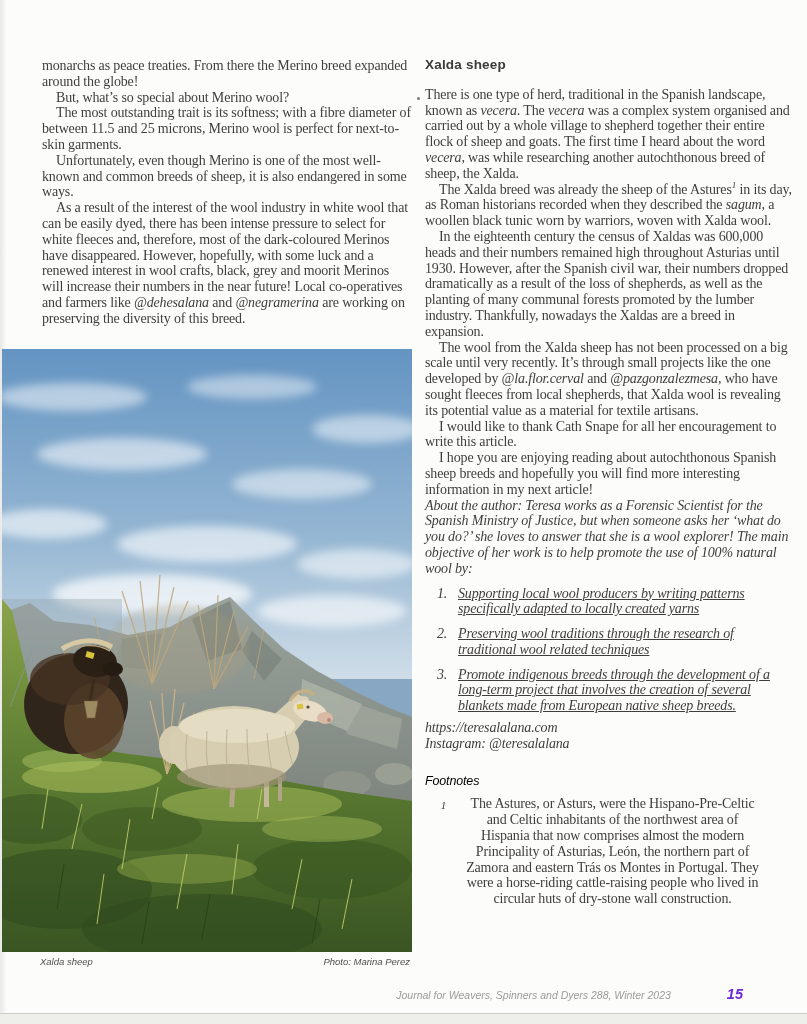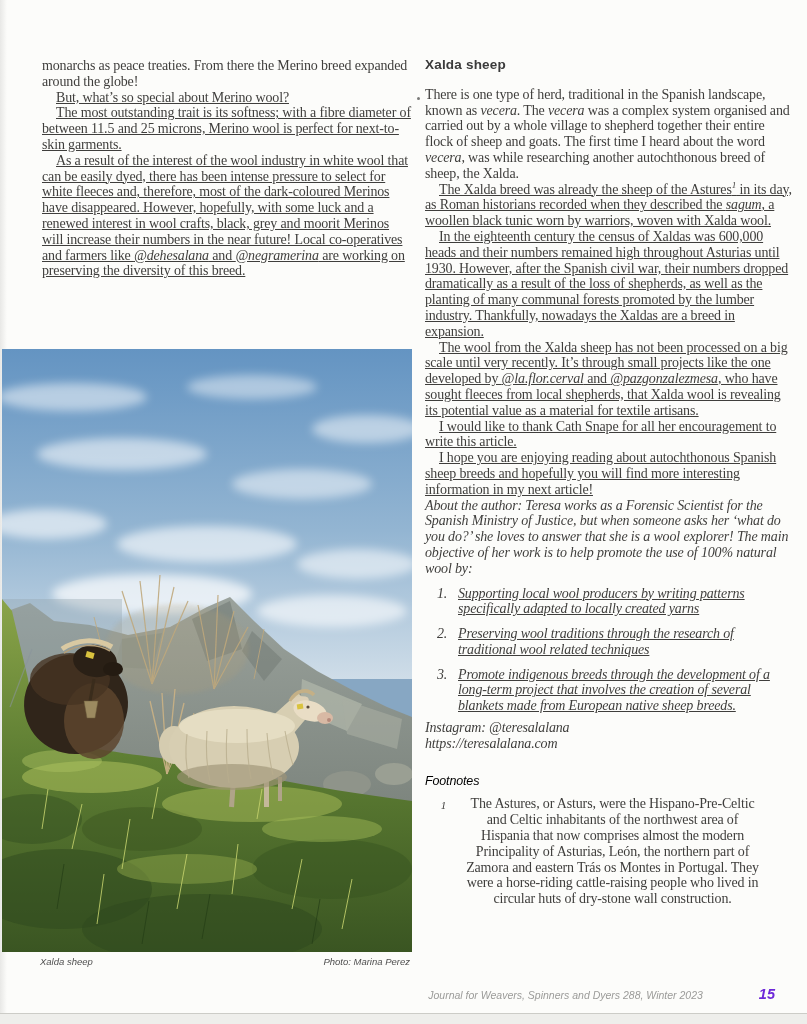--- a/index.html
+++ b/index.html
@@ -4,21 +4,21 @@
 <style>
   html,body{margin:0;padding:0;background:#fff;}
   .page{position:relative;width:807px;height:1024px;background:#fcfcfa;overflow:hidden;
         font-family:"Liberation Serif",serif;color:#3f3e3c;}
   .edge-left{position:absolute;left:0;top:0;width:7px;height:100%;
         background:linear-gradient(90deg,#e8e8e6,#fcfcfa);}
   .edge-bottom{position:absolute;left:0;top:1013px;width:807px;height:11px;
         background:#eeeeeb;border-top:1px solid #ccccc7;}
   .col{font-size:14px;line-height:15.8px;letter-spacing:-0.15px;}
   .col p{margin:0;}
-  .ind{text-indent:14px;text-decoration:underline;}
+  .ind{text-indent:14px;}
   .left-col{position:absolute;left:42px;top:58px;width:369px;}
   .right-col{position:absolute;left:425px;top:57px;width:368px;}
   .heading{font-family:"Liberation Sans",sans-serif;font-size:13.5px;letter-spacing:.2px;
         color:#3b3b3b;margin:0 0 14px 0;}
   .about{margin-top:11px;font-style:italic;}
   .list-item{display:flex;margin-top:9px;font-style:italic;}
   .list-num{flex:none;width:33px;padding-left:12px;box-sizing:border-box;}
   .list-text{flex:1;text-decoration:underline;}
   .links{margin-top:6px;font-style:italic;}
   .links p{margin:0;}
@@ -27,35 +27,36 @@
   .footnote{display:flex;margin-top:7px;}
   .fn-num{flex:none;width:37px;text-align:center;font-style:italic;font-size:11px;padding-top:2px;}
   .fn-text{width:301px;text-align:center;}
   sup{line-height:0;font-size:.65em;}
   .speck{position:absolute;left:417px;top:97px;width:3px;height:3px;border-radius:50%;background:#7a7a78;}
   .photo{position:absolute;left:2px;top:349px;width:410px;height:603px;background:#87a7c3;}
   .photo svg{display:block;}
   .caption{position:absolute;left:2px;top:956px;width:410px;box-sizing:border-box;
         display:flex;justify-content:space-between;padding-left:38px;padding-right:2px;
         font-family:"Liberation Sans",sans-serif;font-style:italic;font-size:9.5px;color:#4f4f4f;}
-  .footer{position:absolute;top:986px;right:32px;display:flex;align-items:baseline;gap:56px;
+  .footer{position:absolute;top:986px;right:64px;display:flex;align-items:baseline;gap:56px;
         font-family:"Liberation Sans",sans-serif;font-style:italic;}
   .footer-journal{font-size:10.5px;color:#9b9b99;}
   .footer-page{font-size:14.5px;font-weight:bold;color:#6d28d9;}
 </style>
 </head>
 <body>
 
 <div class="page">
   <div class="edge-left"></div>
 
   <div class="col left-col">
     <p>monarchs as peace treaties. From there the Merino breed expanded around the globe!</p>
     <p class="ind">But, what’s so special about Merino wool?</p>
     <p class="ind">The most outstanding trait is its softness; with a fibre diameter of between 11.5 and 25 microns, Merino wool is perfect for next-to-skin garments.</p>
+    <p class="ind">Unfortunately, even though Merino is one of the most well-known and common breeds of sheep, it is also endangered in some ways.</p>
     <p class="ind"><span>As a result of the interest of the wool industry in white wool that can be easily dyed, there has been intense pressure to select for white fleeces and, therefore, most of the dark-coloured Merinos have disappeared. However, hopefully, with some luck and a renewed interest in wool crafts, black, grey and moorit Merinos will increase their numbers in the near future! Local co-operatives and farmers like </span><span style="font-style: italic;">@dehesalana</span><span> and </span><span style="font-style: italic;">@negramerina</span><span> are working on preserving the diversity of this breed.</span></p>
   </div>
 
   <div class="speck"></div>
 
   <div class="col right-col">
     <h2 class="heading">Xalda sheep</h2>
     <p><span>There is one type of herd, traditional in the Spanish landscape, known as </span><span style="font-style: italic;">vecera</span><span>. The </span><span style="font-style: italic;">vecera</span><span> was a complex system organised and carried out by a whole village to shepherd together their entire flock of sheep and goats. The first time I heard about the word </span><span style="font-style: italic;">vecera</span><span>, was while researching another autochthonous breed of sheep, the Xalda.</span></p>
     <p class="ind"><span>The Xalda breed was already the sheep of the Astures</span><sup style="font-style: italic;">1</sup><span> in its day, as Roman historians recorded when they described the </span><span style="font-style: italic;">sagum</span><span>, a woollen black tunic worn by warriors, woven with Xalda wool.</span></p>
     <p class="ind">In the eighteenth century the census of Xaldas was 600,000 heads and their numbers remained high throughout Asturias until 1930. However, after the Spanish civil war, their numbers dropped dramatically as a result of the loss of shepherds, as well as the planting of many communal forests promoted by the lumber industry. Thankfully, nowadays the Xaldas are a breed in expansion.</p>
@@ -72,22 +73,22 @@
     <div class="list-item">
       <span class="list-num">2.</span>
       <span class="list-text">Preserving wool traditions through the research of traditional wool related techniques</span>
     </div>
     <div class="list-item">
       <span class="list-num">3.</span>
       <span class="list-text">Promote indigenous breeds through the development of a long-term project that involves the creation of several blankets made from European native sheep breeds.</span>
     </div>
 
     <div class="links">
+      <p>https://teresalalana.com</p>
       <p>Instagram: @teresalalana</p>
-      <p>https://teresalalana.com</p>
     </div>
 
     <div class="fn-head">Footnotes</div>
     <div class="footnote">
       <span class="fn-num">1</span>
       <span class="fn-text">The Astures, or Asturs, were the Hispano-Pre-Celtic and Celtic inhabitants of the northwest area of Hispania that now comprises almost the modern Principality of Asturias, León, the northern part of Zamora and eastern Trás os Montes in Portugal. They were a horse-riding cattle-raising people who lived in circular huts of dry-stone wall construction.</span>
     </div>
   </div>
 
   <div class="photo">

